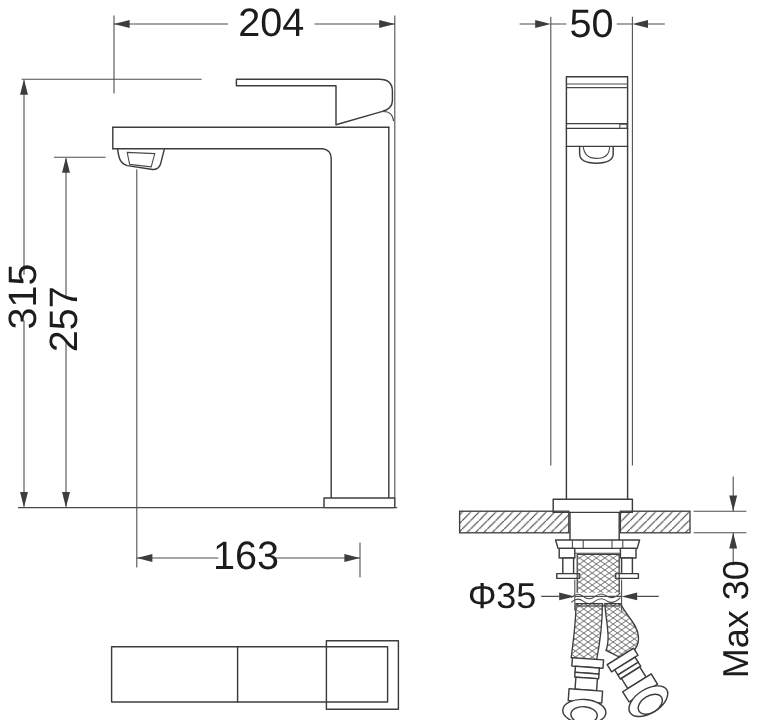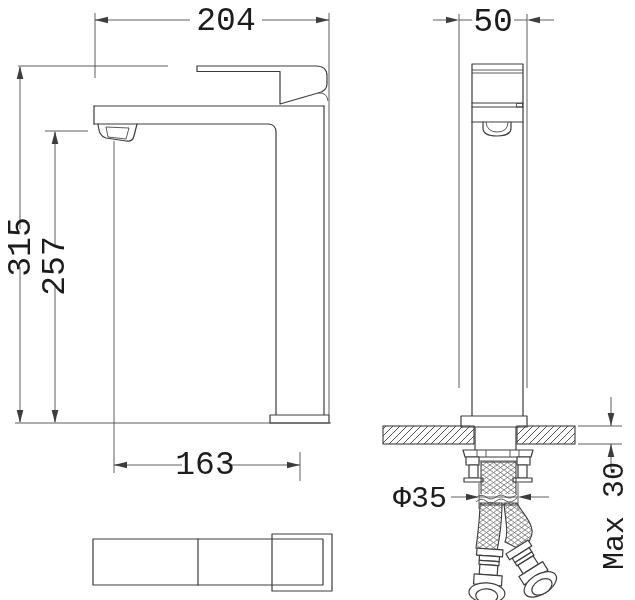--- a/index.html
+++ b/index.html
@@ -1,17 +1,17 @@
 <!DOCTYPE html>
 <html><head>
 <meta charset="utf-8">
 <style>
   html,body{margin:0;padding:0;background:#ffffff;}
   #stage{position:relative;width:635px;height:600px;background:#ffffff;overflow:hidden;
-         font-family:Liberation Mono, monospace;}
+         font-family:Liberation Sans, sans-serif;}
   svg{display:block;}
   .geo{stroke:#3d3d3d;stroke-width:1.2;fill:none;stroke-linejoin:round;stroke-linecap:round;}
   .geo-thin{stroke:#4a4a4a;stroke-width:0.9;fill:none;}
   .geo-fill{stroke:#3d3d3d;stroke-width:1.2;fill:#ffffff;stroke-linejoin:round;}
   .dim{stroke:#4d4d4d;stroke-width:0.9;fill:none;}
   .arr{fill:#3d3d3d;stroke:none;}
   .dim-text{font-size:33px;fill:#1c1c1c;}
   .dim-text-sm{font-size:30px;fill:#1c1c1c;}
   .mid{text-anchor:middle;}
 </style>

